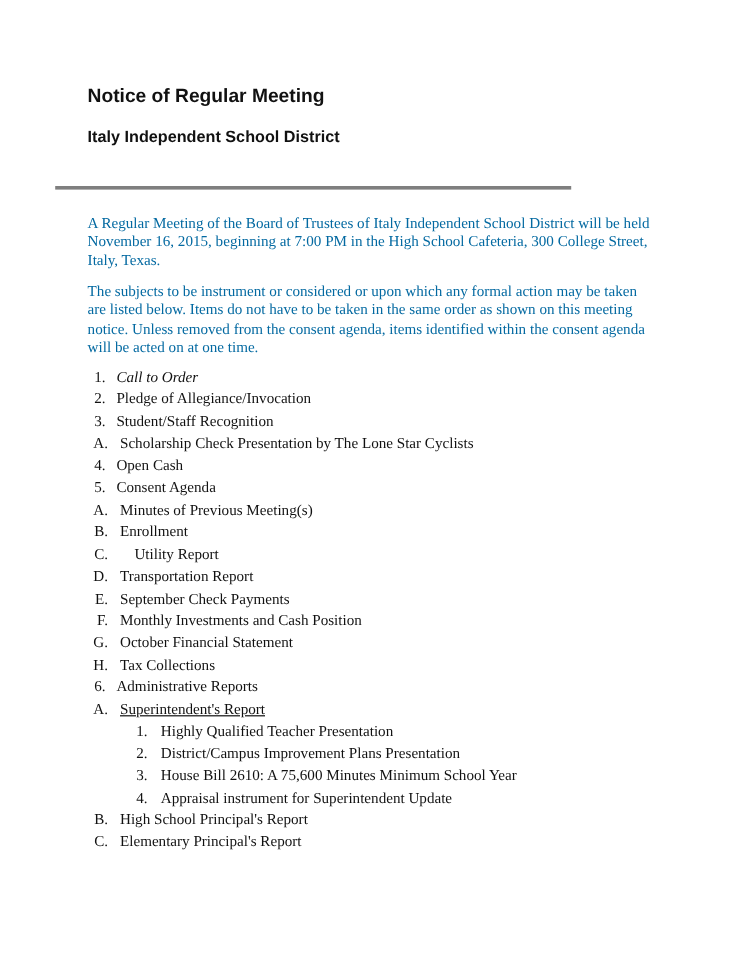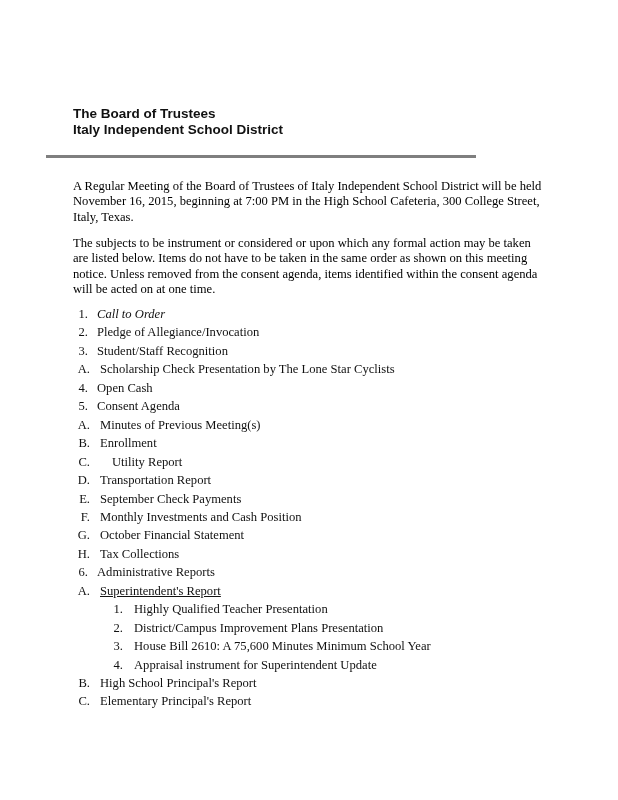--- a/index.html
+++ b/index.html
@@ -15,36 +15,36 @@
     font-family: "Liberation Sans", sans-serif; font-weight: bold; font-size: 13.5px;
     line-height: 16px; color: #111;
   }
   .org div { margin: 0; }
   .rule {
     position: absolute; left: 46px; top: 155px; width: 430px; height: 3px;
     background: #7f7f7f; width: 430px;
   }
   .rule { width: 430px; }
   .body-text {
-    font-family: "Liberation Serif", serif; font-size: 12.6px; line-height: 15.3px; color: #000000;
+    font-family: "Liberation Serif", serif; font-size: 12.6px; line-height: 15.3px; color: #0369a1;
   }
   .para1 { position: absolute; left: 73px; top: 179px; width: 470px; }
   .para2 { position: absolute; left: 73px; top: 236px; width: 475px; }
   .agenda { position: absolute; left: 0; top: 307px; width: 618px; }
   .row { position: absolute; white-space: nowrap; font-family: "Liberation Serif", serif; font-size: 12.6px; color: #111; }
   .num { display: inline-block; text-align: right; }
   .lbl { display: inline-block; }
 </style>
 </head>
 <body>
 
 <div class="page">
+  <h1 class="title">Notice of Regular Meeting</h1>
 
   <div class="org">
-    <div>The Board of Trustees</div>
     <div>Italy Independent School District</div>
   </div>
 
   <div class="rule"></div>
 
   <p class="body-text para1" style="margin:0;">A Regular Meeting of the Board of Trustees of Italy Independent School District will be held November 16, 2015, beginning at 7:00 PM in the High School Cafeteria, 300 College Street, Italy, Texas.</p>
   <p class="body-text para2" style="margin:0;">The subjects to be instrument or considered or upon which any formal action may be taken are listed below. Items do not have to be taken in the same order as shown on this meeting notice. Unless removed from the consent agenda, items identified within the consent agenda will be acted on at one time.</p>
 
   <div class="agenda" id="agenda">
       <div class="row" style="top: 0px;">

